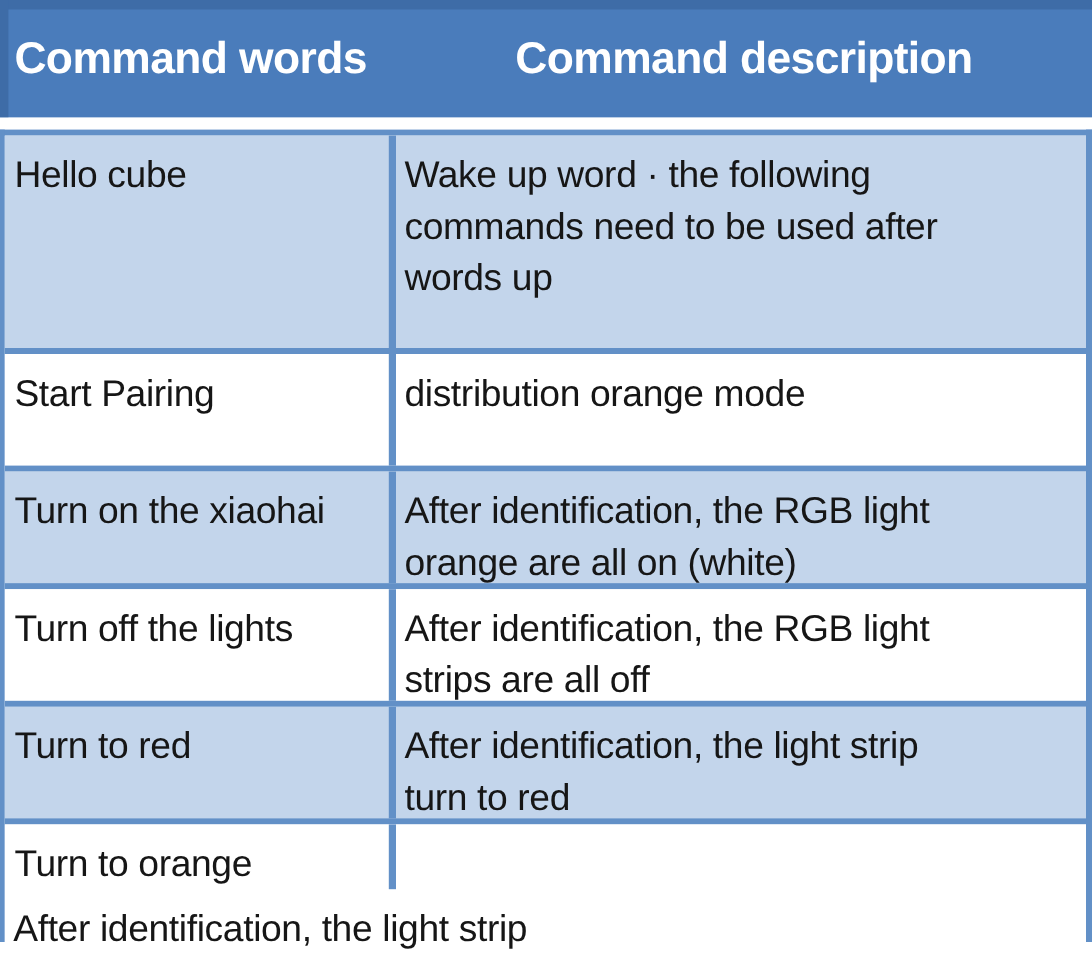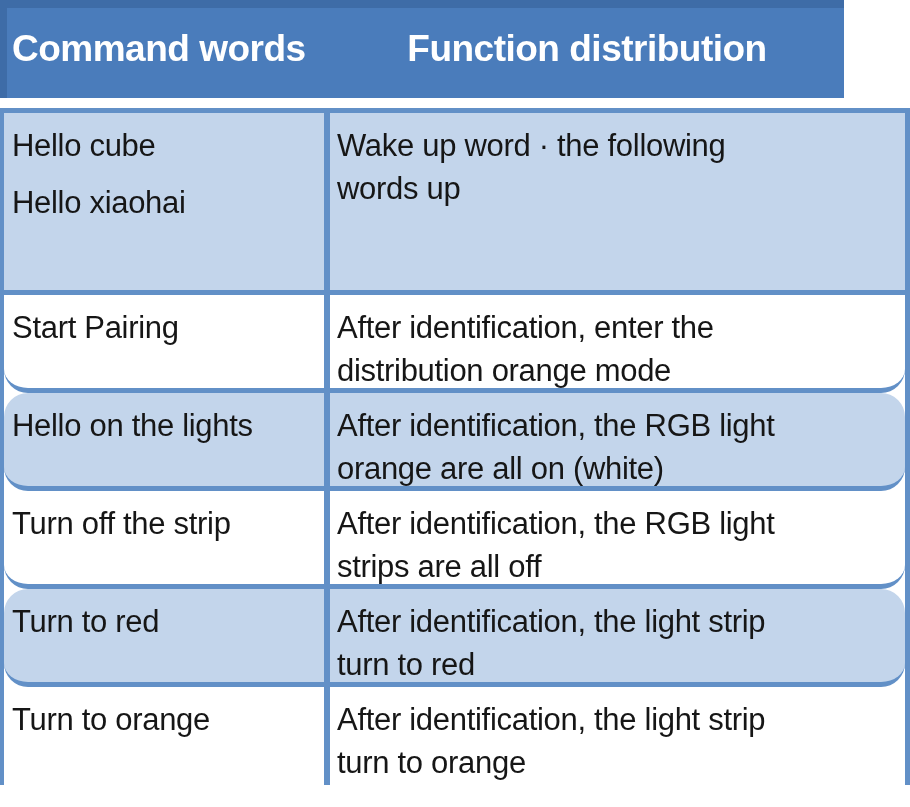--- a/index.html
+++ b/index.html
@@ -8,105 +8,104 @@
     --border:#6290c7;
     --shaded:#c3d5eb;
     --plain:#ffffff;
     --ink:#161616;
   }
   *{box-sizing:border-box;margin:0;padding:0;}
   html,body{width:910px;height:807px;overflow:hidden;background:#fff;}
   body{font-family:"Liberation Sans","DejaVu Sans",sans-serif;color:var(--ink);}
 
   .header{
-    height:98px;width:844px;
+    height:98px;width:910px;
     background:var(--header-bg);
     box-shadow:inset 7px 0 0 var(--header-edge), inset 0 8px 0 var(--header-edge);
     display:flex;align-items:center;
     color:#fff;font-weight:bold;font-size:37px;letter-spacing:-0.5px;
   }
   .h-left{width:330px;padding-left:12px;}
   .h-right{flex:1;text-align:center;}
 
   .gap{height:10px;background:#fff;}
 
   .table-body{
     width:910px;
     border-top:5px solid var(--border);
     border-left:4px solid var(--border);
     border-right:5px solid var(--border);
   }
   .row{
     display:flex;
     border-bottom:5px solid var(--border);
   }
-  .row:last-child{border-bottom:none;}
+  .row:last-child{border-bottom:none;flex-direction:column;}
   .row.shaded{background:var(--shaded);}
   .row.plain{background:var(--plain);}
   .row-tall{height:182px;}
-  .row-std{height:98px;border-radius:24px;}
+  .row-std{height:98px;}
 
   .cell{font-size:31px;line-height:43px;letter-spacing:-0.3px;}
   .cell-left{
     width:326px;
     border-right:6px solid var(--border);
     padding:11px 6px 0 8px;
   }
   .cell-right{
     flex:1;
     padding:11px 8px 0 7px;
   }
   .row-tall .cell-left .cmd-line{margin-bottom:14px;}
 </style>
 </head>
 <body>
 
 <div class="header">
   <div class="h-left">Command words</div>
-  <div class="h-right">Function distribution</div>
+  <div class="h-right">Command description</div>
 </div>
 
 <div class="gap"></div>
 
 <div class="table-body">
 
   <div class="row shaded row-tall">
     <div class="cell cell-left">
       <div class="cmd-line">Hello cube</div>
-      <div class="cmd-line">Hello xiaohai</div>
     </div>
     <div class="cell cell-right">
       <div>Wake up word · the following</div>
+      <div>commands need to be used after</div>
       <div>words up</div>
     </div>
   </div>
 
   <div class="row plain row-std">
     <div class="cell cell-left">
       <div class="cmd-line">Start Pairing</div>
     </div>
     <div class="cell cell-right">
-      <div>After identification, enter the</div>
       <div>distribution orange mode</div>
     </div>
   </div>
 
   <div class="row shaded row-std">
     <div class="cell cell-left">
-      <div class="cmd-line">Hello on the lights</div>
+      <div class="cmd-line">Turn on the xiaohai</div>
     </div>
     <div class="cell cell-right">
       <div>After identification, the RGB light</div>
       <div>orange are all on (white)</div>
     </div>
   </div>
 
   <div class="row plain row-std">
     <div class="cell cell-left">
-      <div class="cmd-line">Turn off the strip</div>
+      <div class="cmd-line">Turn off the lights</div>
     </div>
     <div class="cell cell-right">
       <div>After identification, the RGB light</div>
       <div>strips are all off</div>
     </div>
   </div>
 
   <div class="row shaded row-std">
     <div class="cell cell-left">
       <div class="cmd-line">Turn to red</div>

